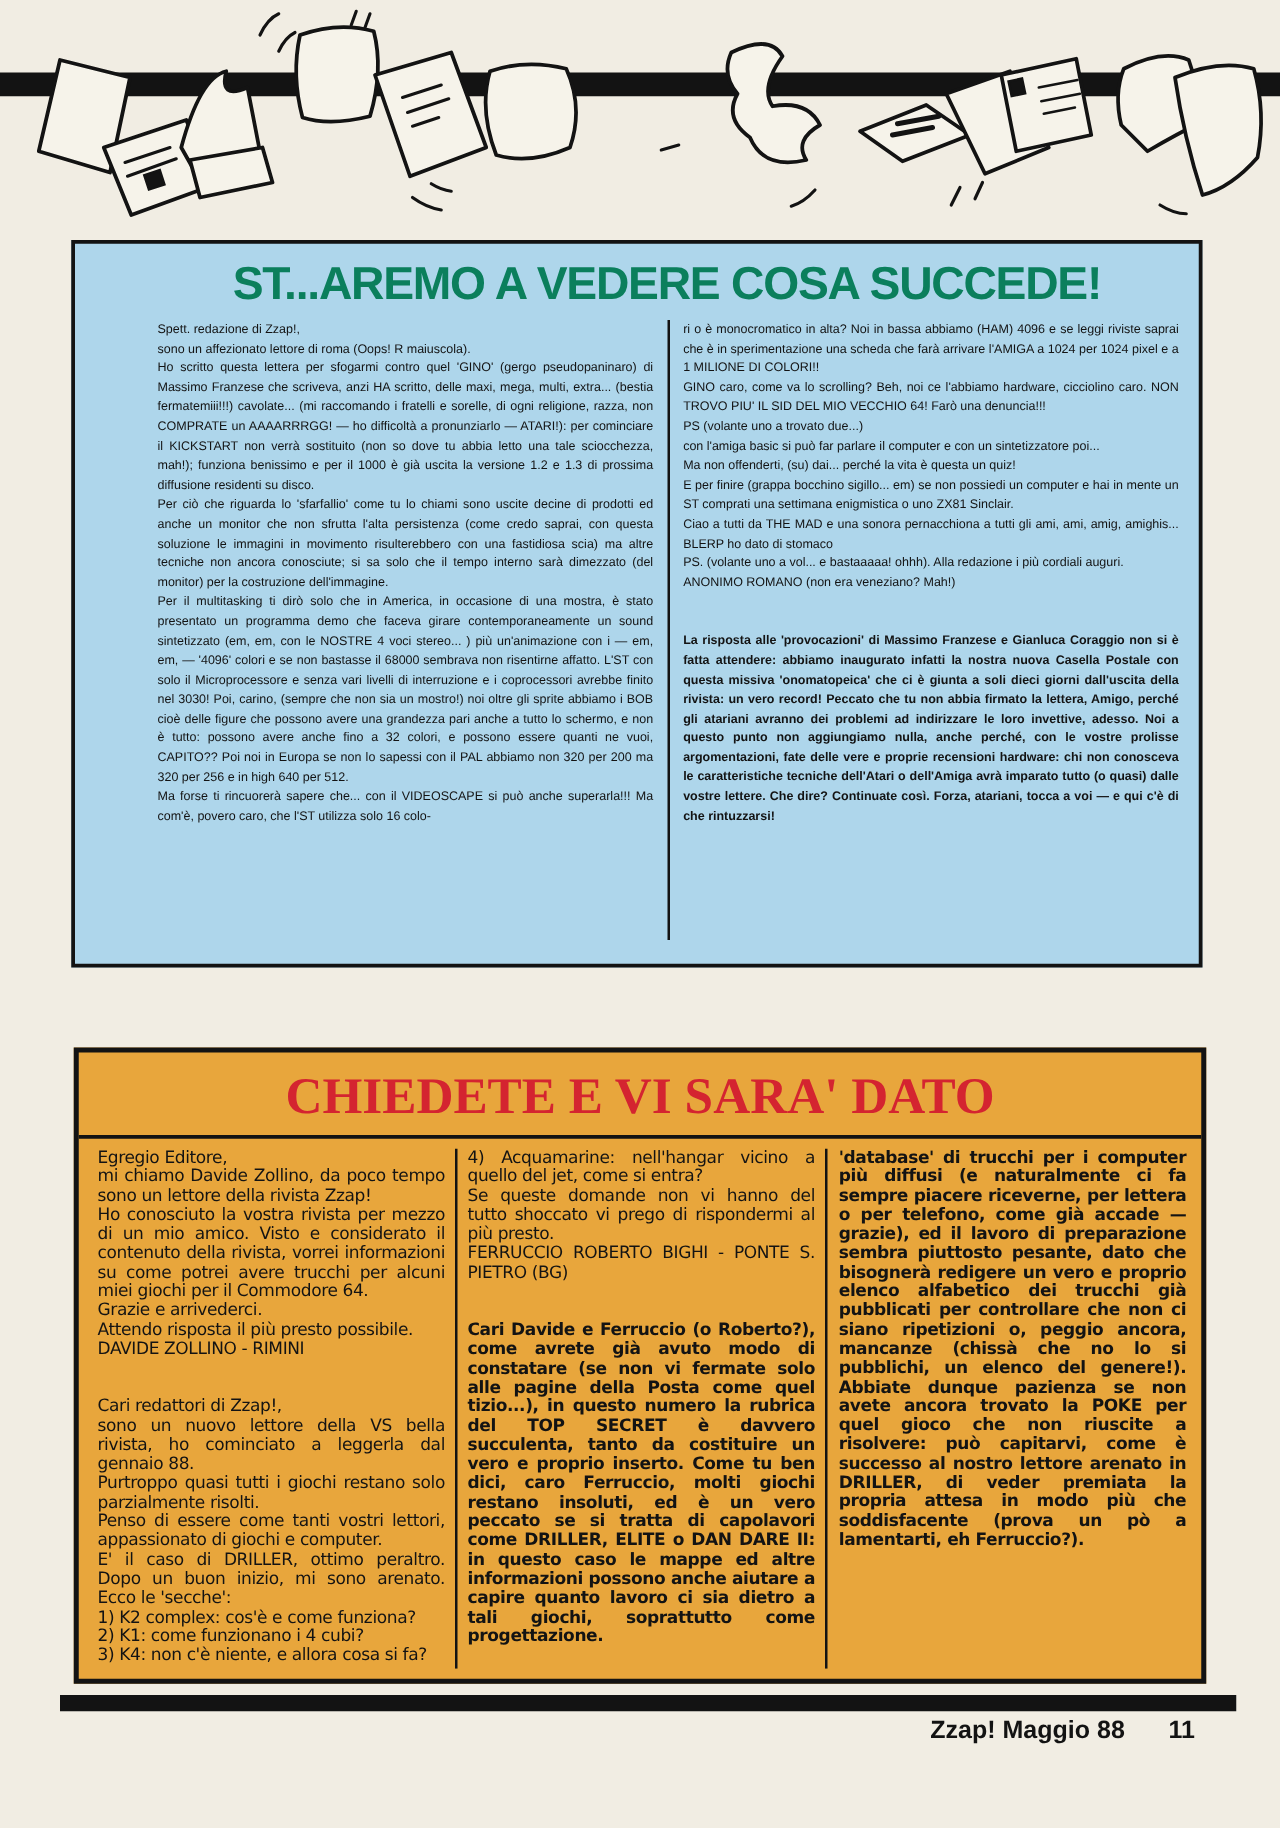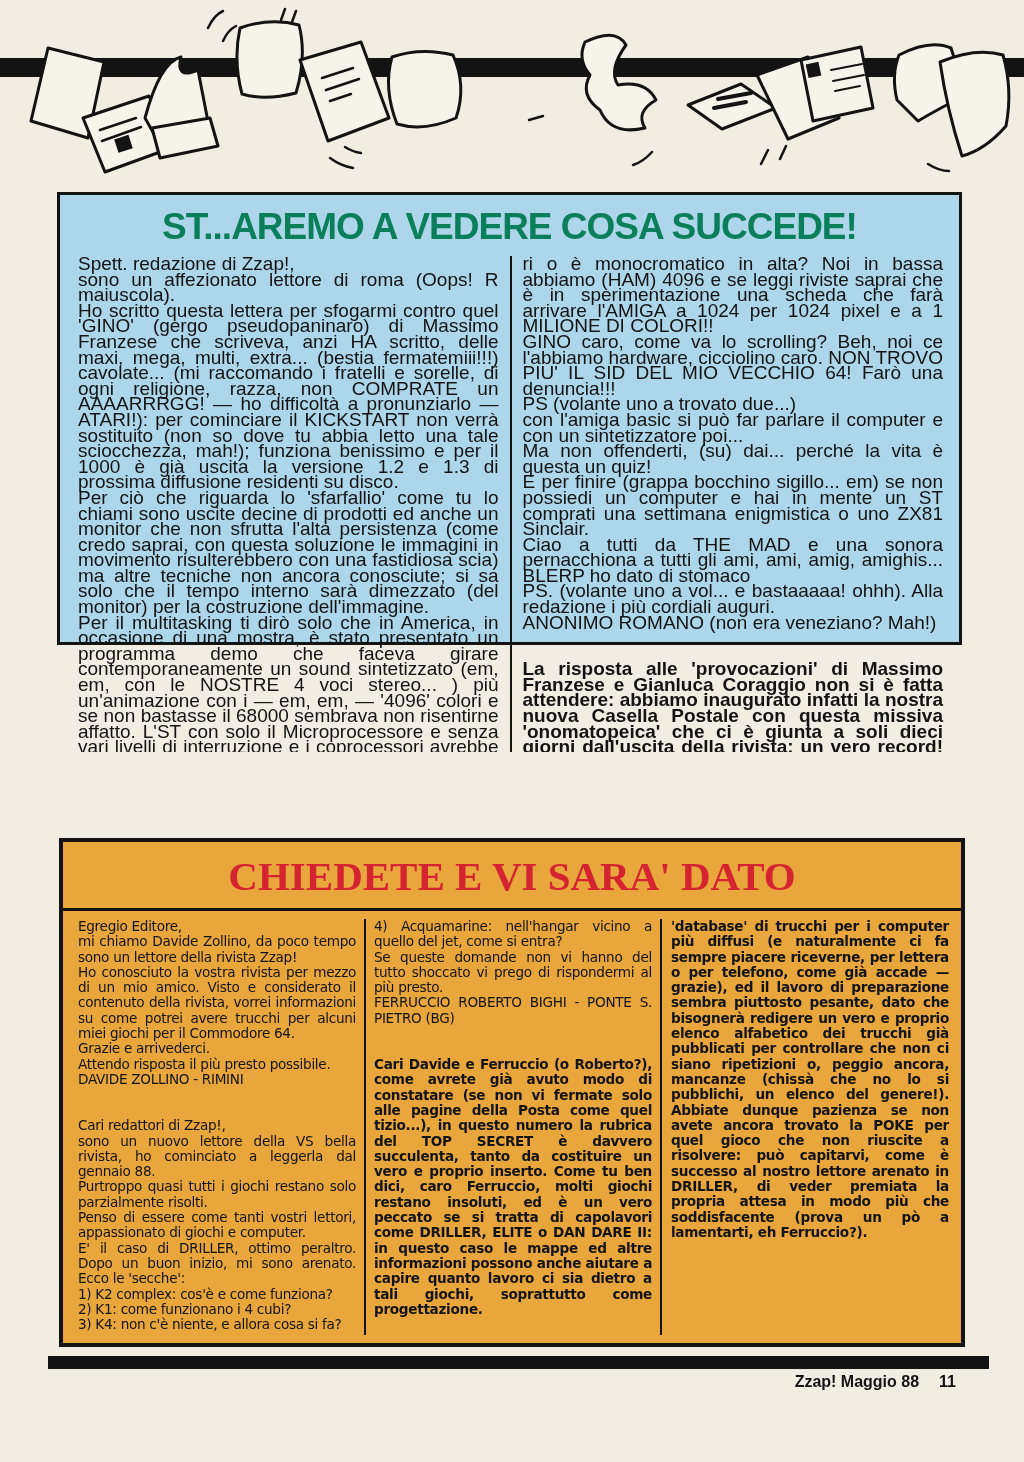--- a/index.html
+++ b/index.html
@@ -17,42 +17,43 @@
     width:1024px;height:1462px;
     background:var(--page-bg);
     overflow:hidden;
     font-family:"Liberation Sans",sans-serif;
     color:var(--ink);
   }
   .topart{position:absolute;left:0;top:0;width:1024px;height:190px;}
 
   
   .blue-box{
-    position:absolute;left:57px;top:192px;width:905px;height:453px;
+    position:absolute;left:57px;top:192px;width:905px;height:582px;
     background:var(--blue-bg);
     border:3px solid var(--ink);
+    padding-left:48px;
   }
   .blue-title{
     padding-top:11px;
     text-align:center;
     font-size:37px;font-weight:bold;letter-spacing:-1px;
     color:var(--green-title);
     font-family:"Liberation Sans",sans-serif;
   }
   .blue-cols{
     display:flex;
     height:504px;
     padding:8px 10px 0 12px;
     overflow:hidden;
   }
   .blue-col{
     flex:1 1 0;
     padding:0 11px 0 6px;
     overflow:hidden;
-    font-size:19px;line-height:15.6px;
+    font-size:10px;line-height:15.6px;
   }
   .blue-col.right{padding:0 6px 0 11px;}
   .v-divider{width:2px;background:var(--ink);}
 
   
   .orange-box{
     position:absolute;left:59px;top:838px;width:906px;height:509px;
     background:var(--orange-bg);
     border:4px solid var(--ink);
   }
@@ -86,22 +87,22 @@
   .para.bold{font-weight:bold;}
   .para.gap{margin-top:31px;}
 
   
   .footer-rule{
     position:absolute;left:48px;top:1356px;width:941px;height:13px;
     background:var(--ink);
   }
   .page-footer{
     position:absolute;top:1373px;right:68px;
-    font-size:16px;font-weight:bold;
-    display:flex;gap:20px;
+    font-size:20px;font-weight:bold;
+    display:flex;gap:35px;
   }
 </style>
 </head>
 <body>
 
 <div class="page">
 
   <svg class="topart" viewBox="0 0 1024 190">
     <rect x="0" y="58" width="1024" height="19" fill="#131313"></rect>
     <g fill="#f6f3ea" stroke="#131313" stroke-width="3" stroke-linejoin="round" stroke-linecap="round">

